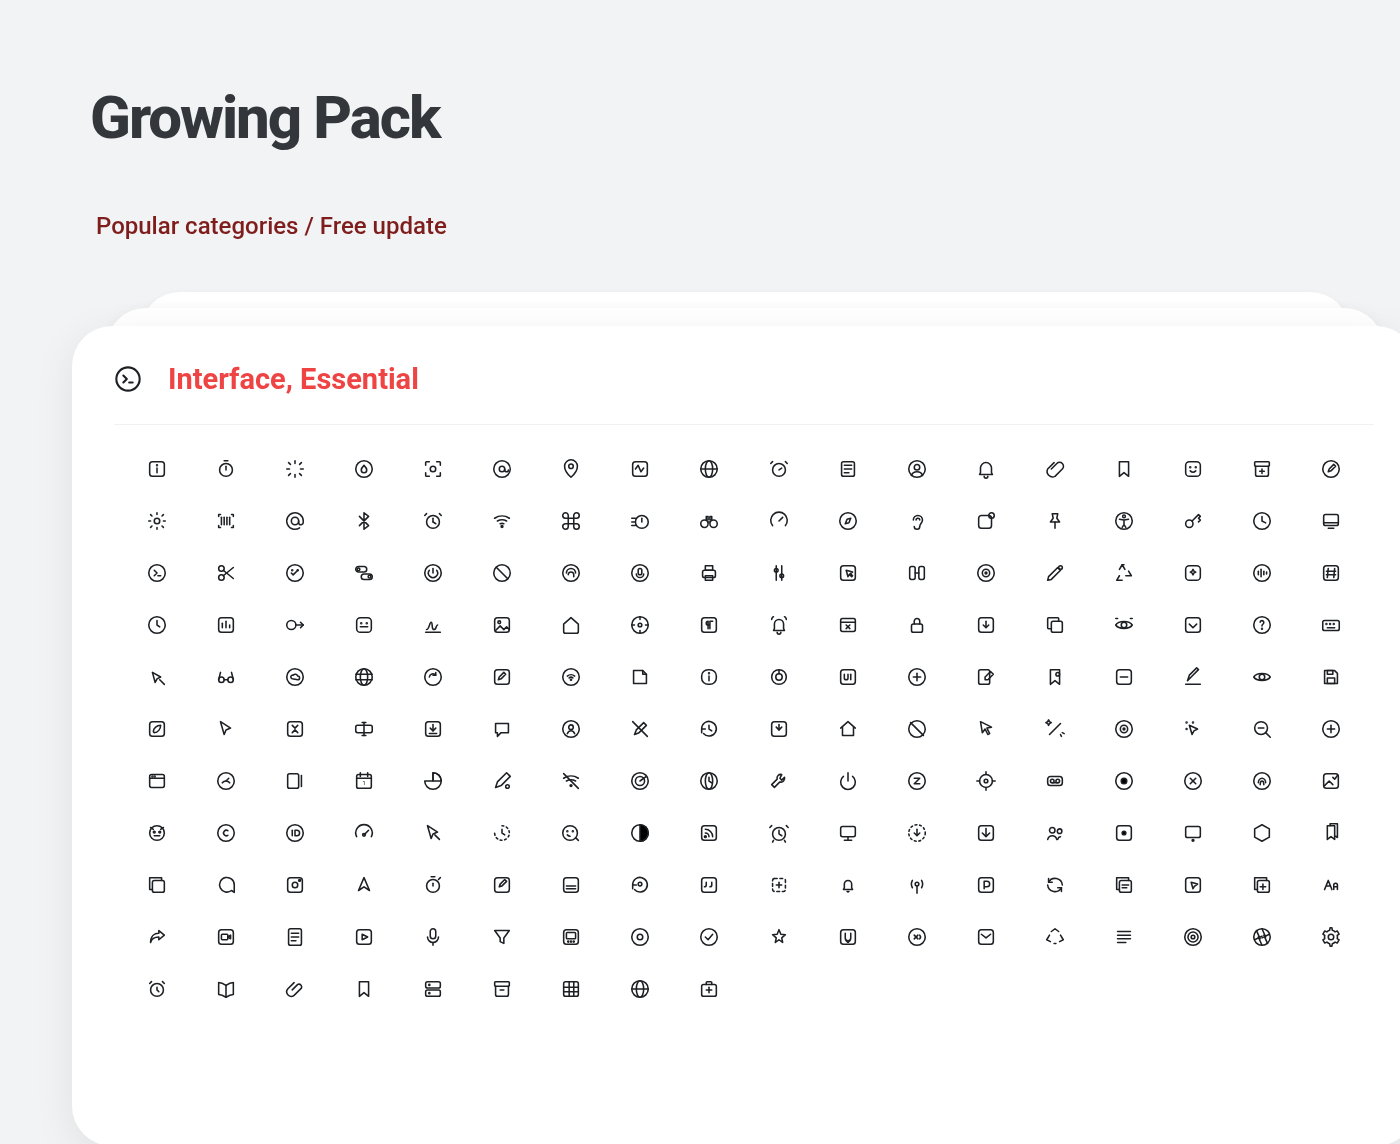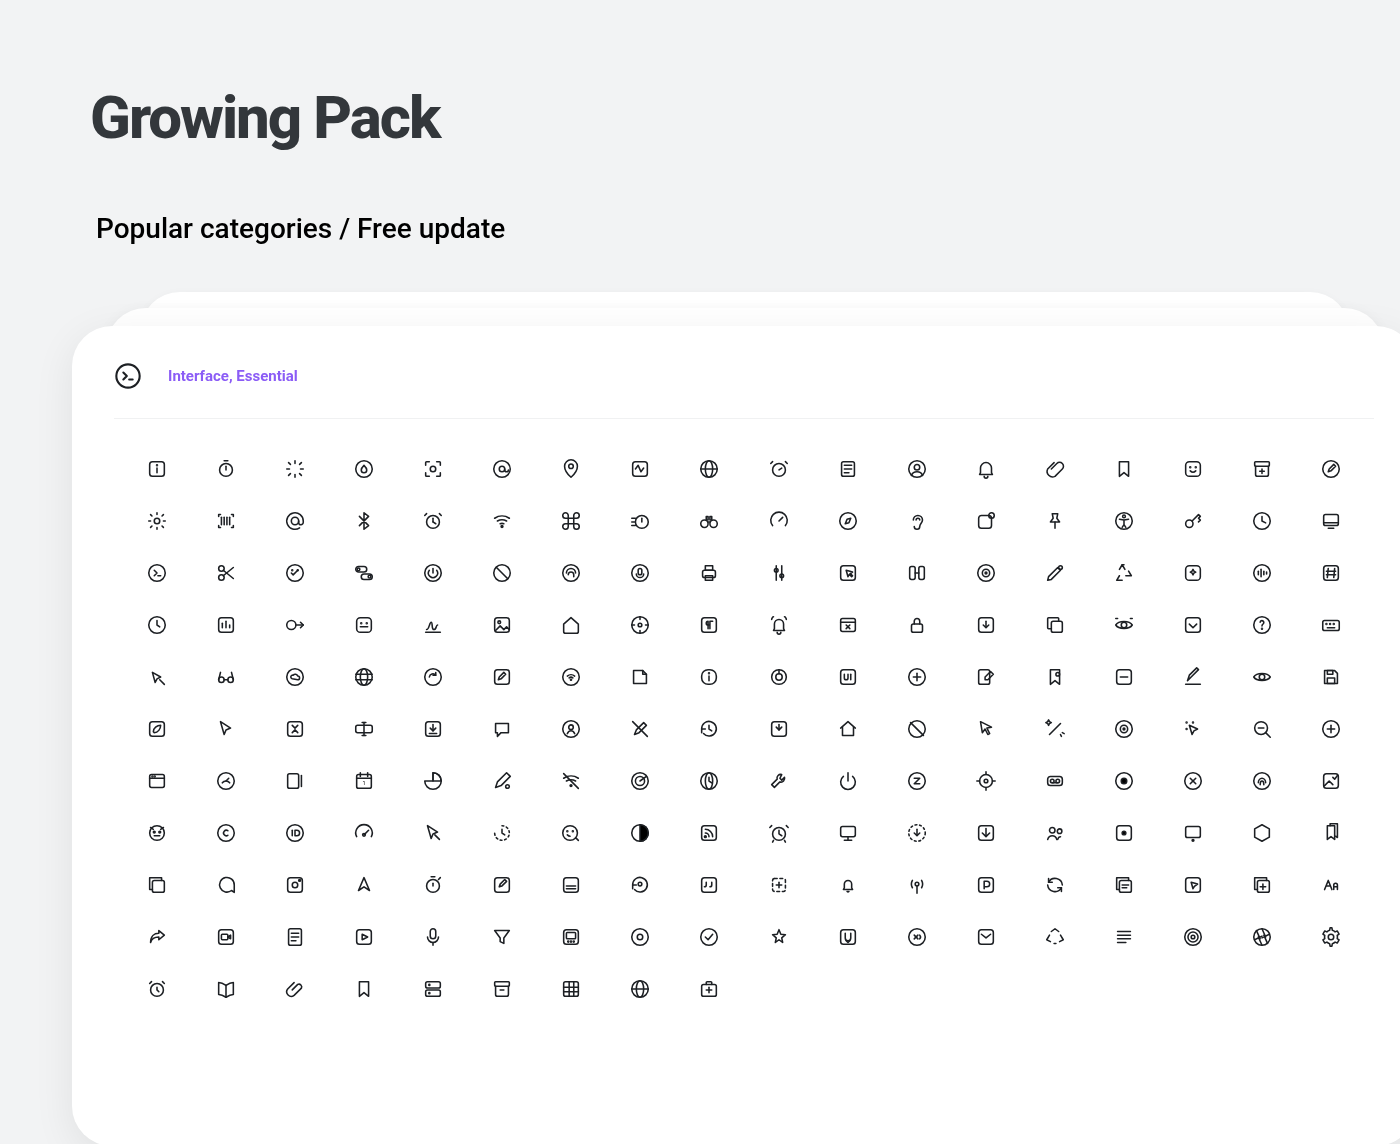--- a/index.html
+++ b/index.html
@@ -17,23 +17,23 @@
     top: 82px;
     font-size: 60px;
     font-weight: 800;
     letter-spacing: -2px;
     color: #33373b;
   }
   .page-subtitle {
     position: absolute;
     left: 96px;
     top: 212px;
-    font-size: 28px;
+    font-size: 24px;
     font-weight: 500;
-    color: #000000;
+    color: #7f1d1d;
   }
 
   
   .card-back-2 {
     position: absolute;
     left: 140px;
     top: 292px;
     width: 1210px;
     height: 840px;
     background: #fff;
@@ -70,23 +70,23 @@
     border-bottom: 1px solid #f0f1f2;
   }
   .card-header-icon {
     width: 28px;
     height: 28px;
     color: #1d2024;
     flex: 0 0 auto;
   }
   .card-header-icon svg { width: 100%; height: 100%; display:block; }
   .card-title {
-    font-size: 15px;
+    font-size: 29px;
     font-weight: 700;
-    color: #8b5cf6;
+    color: #ef4444;
   }
 
   .icon-grid {
     position: absolute;
     left: 50px;
     right: 50px;
     top: 106px;
     display: grid;
     grid-template-columns: repeat(18, 1fr);
     column-gap: 0;

